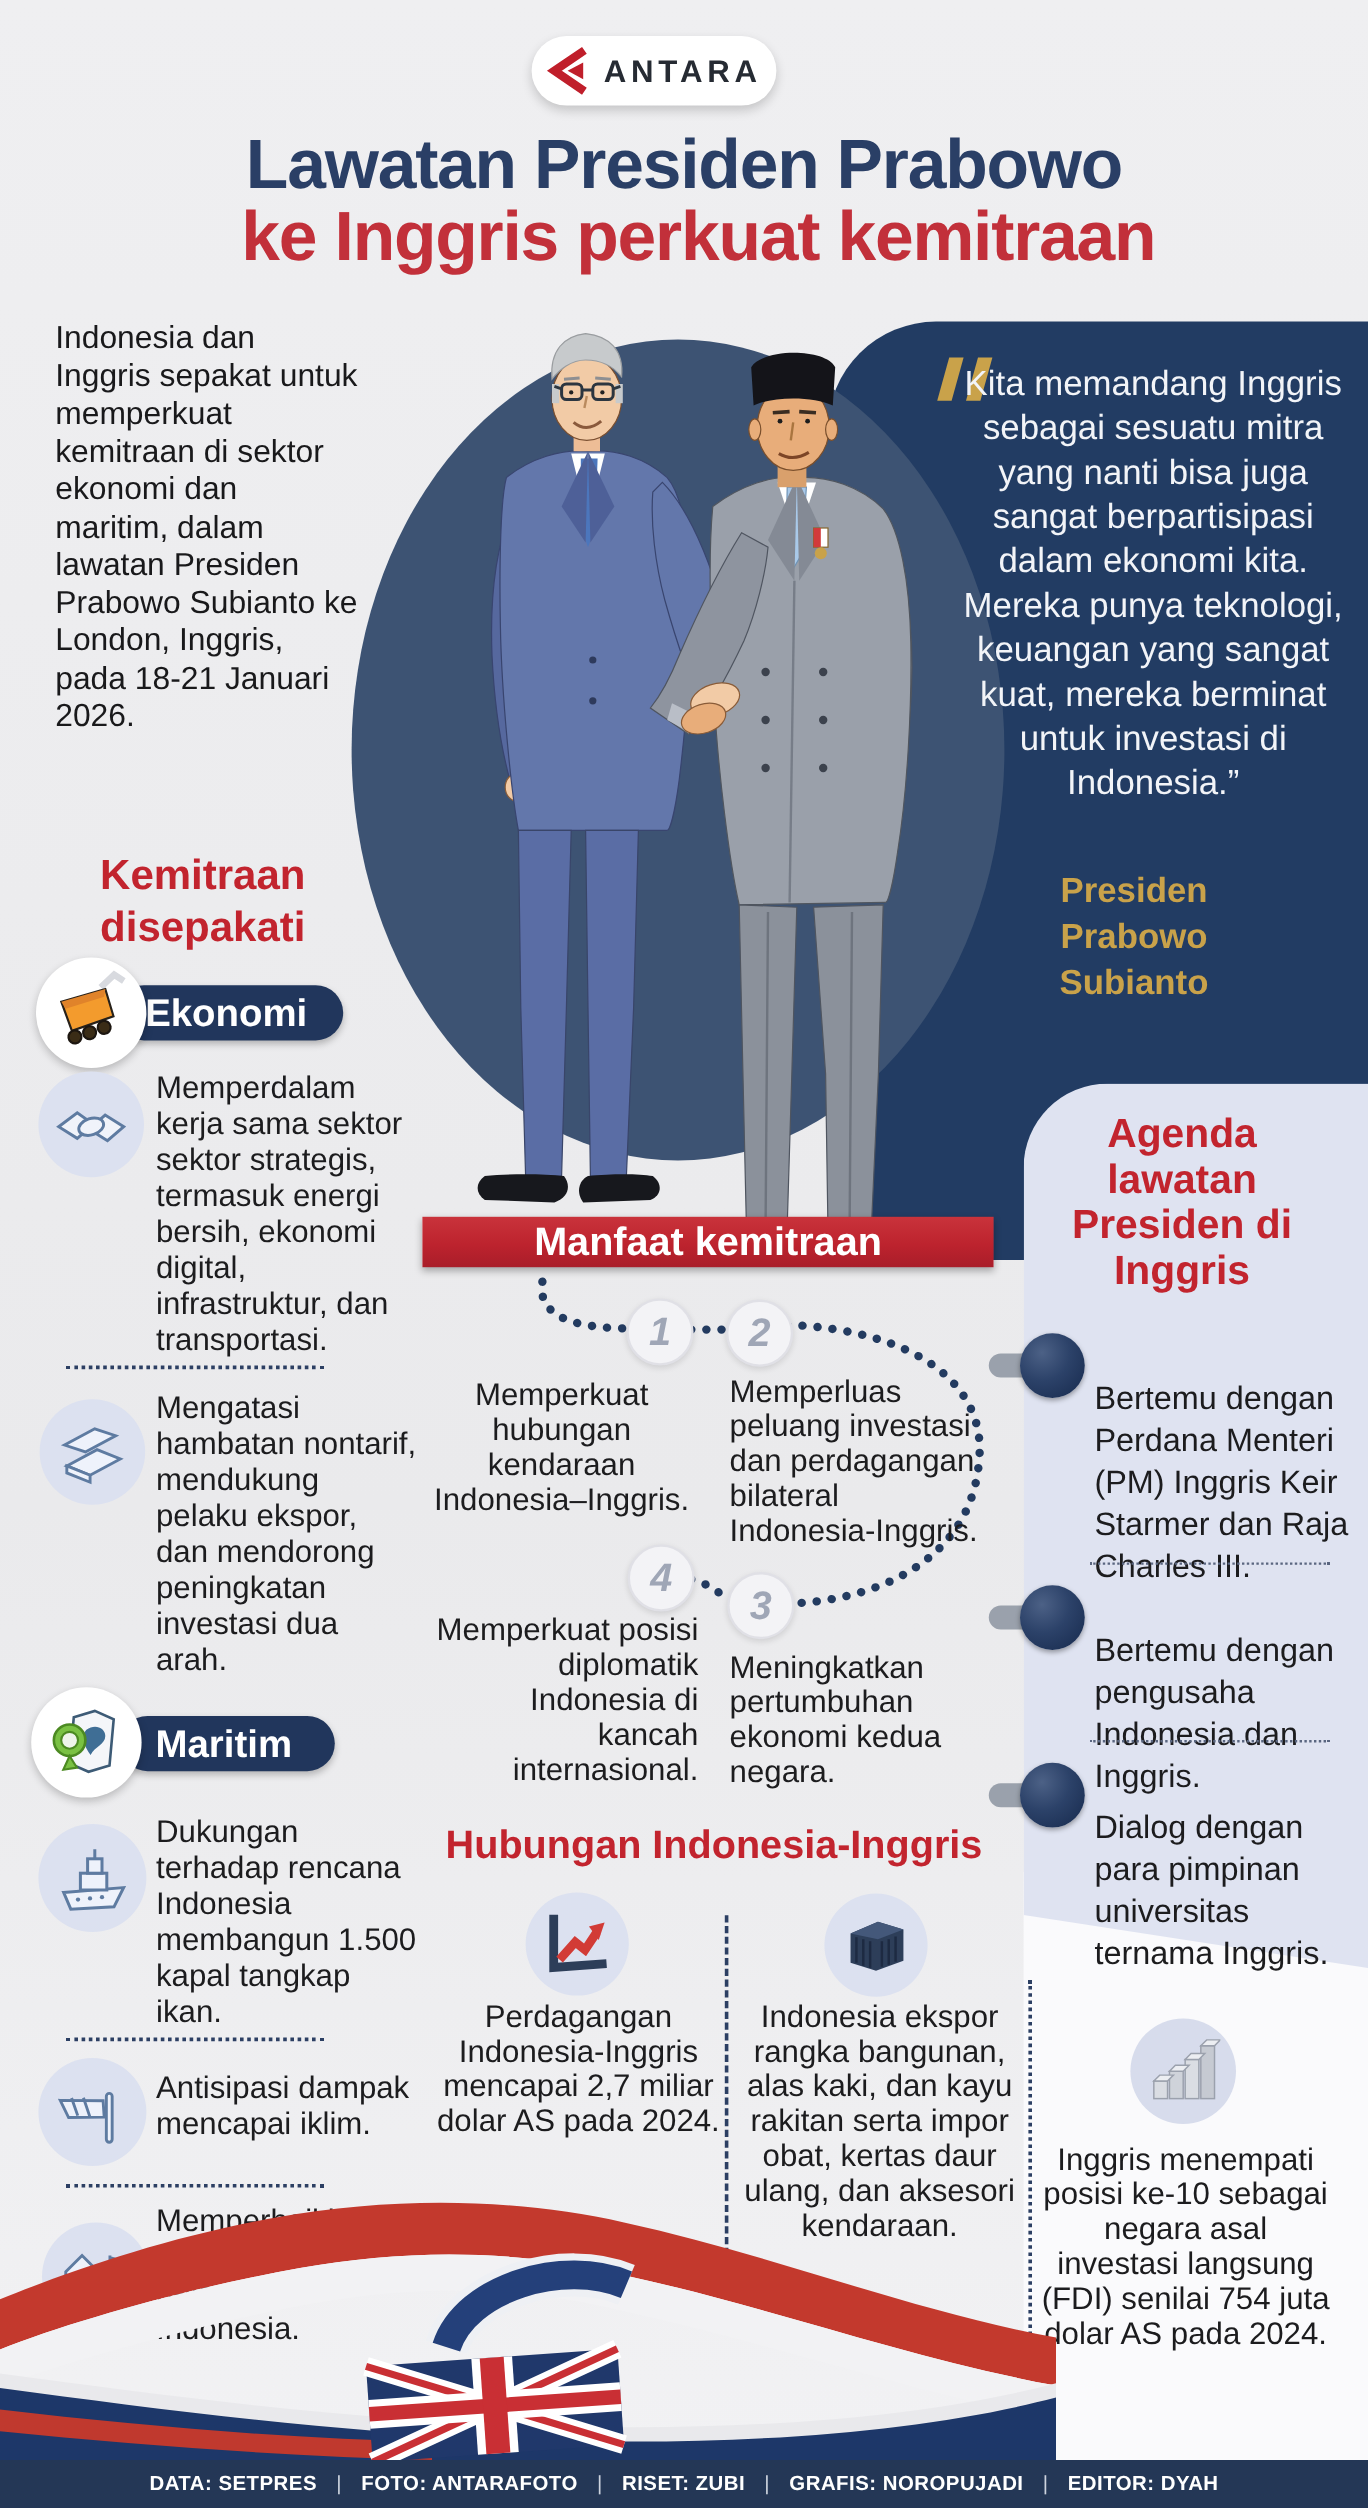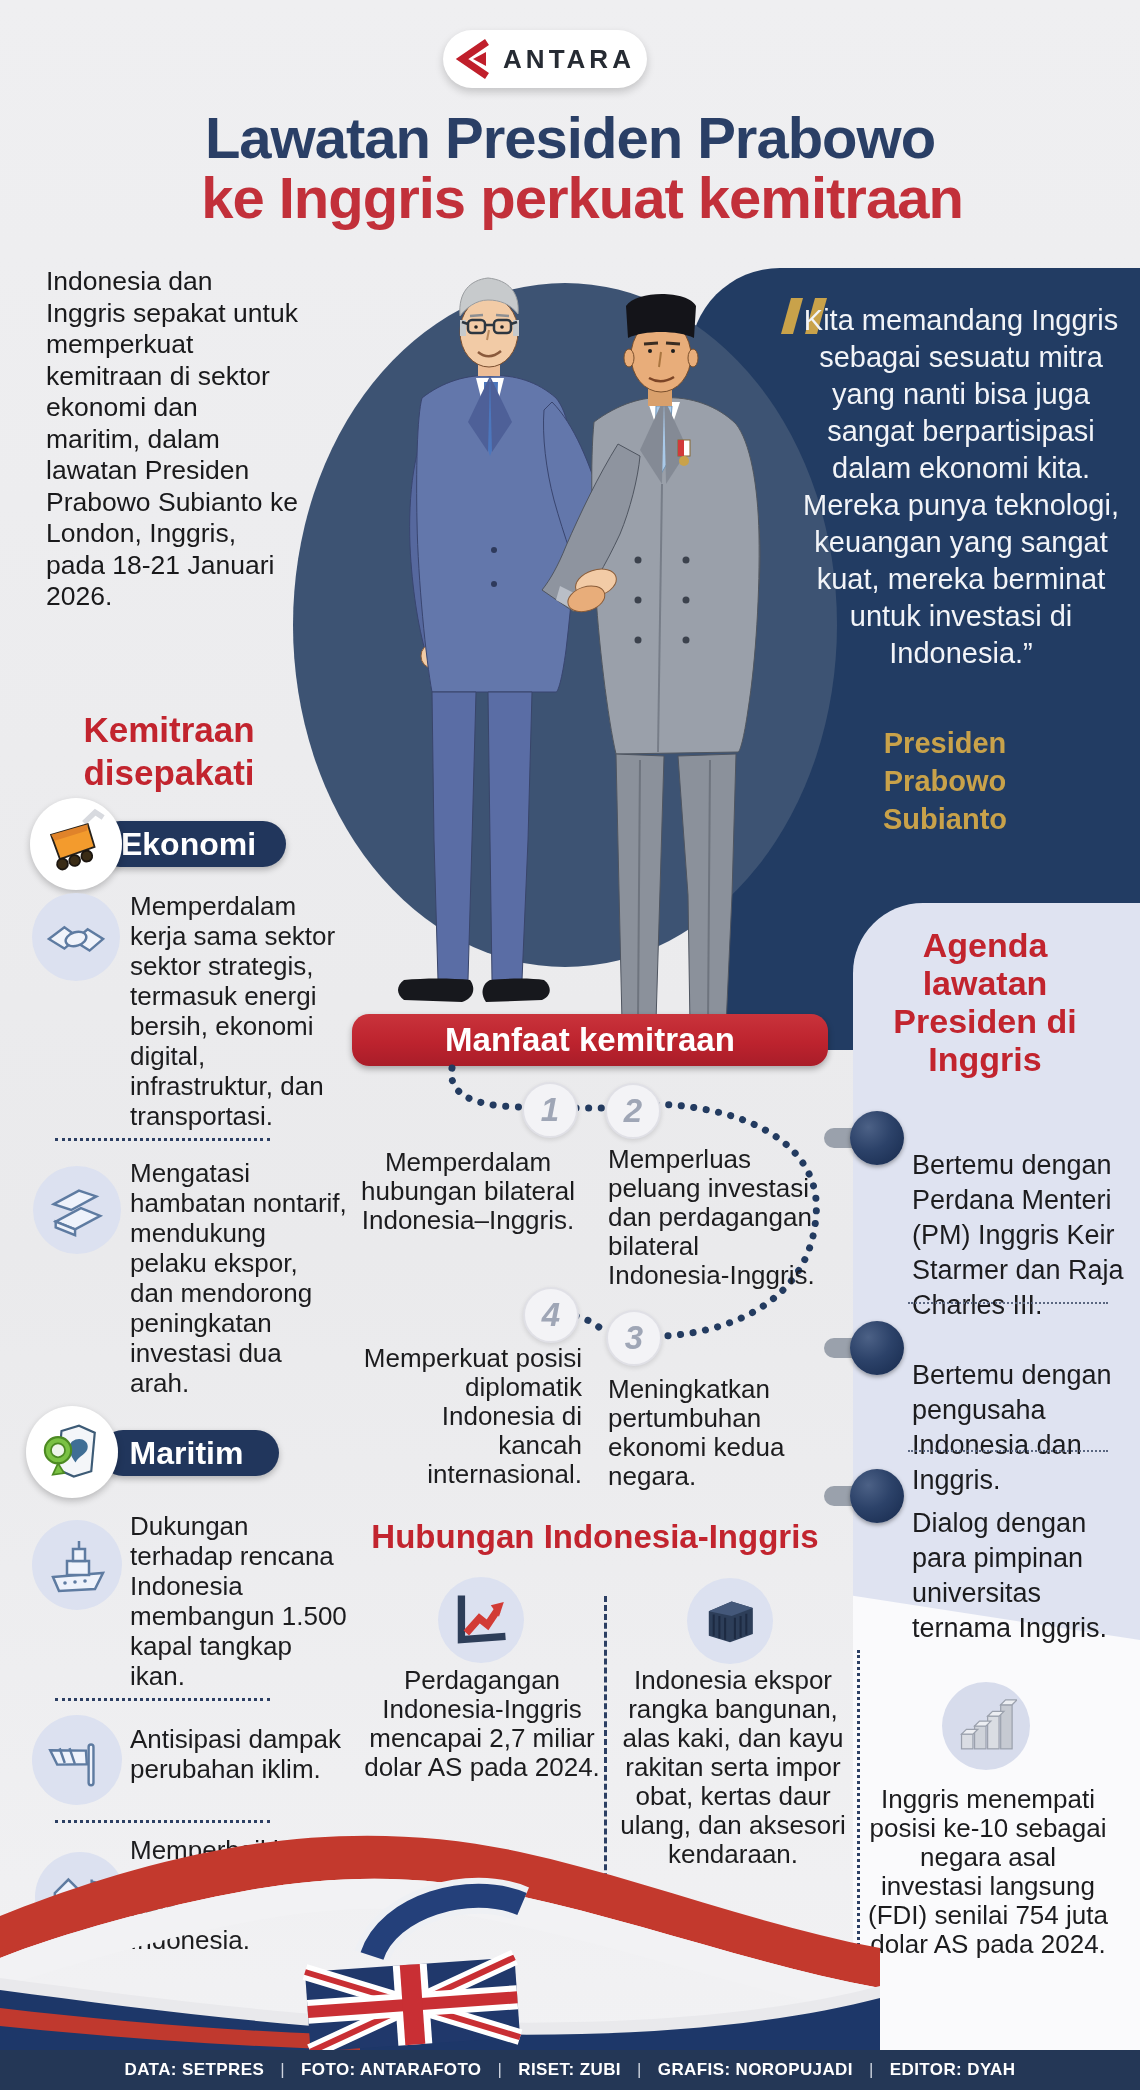--- a/index.html
+++ b/index.html
@@ -31,21 +31,21 @@
   
   .kemitraan-h{left:38px;top:708px;width:262px;font-size:35px;line-height:43px;font-weight:bold;color:#c2242e;text-align:center;}
   .badge{height:46px;background:#21365c;border-radius:24px;display:flex;align-items:center;justify-content:center;
          color:#fff;font-size:32px;font-weight:bold;box-shadow:0 3px 6px rgba(0,0,0,.25);}
   .icon-circle{border-radius:50%;background:#dce1f0;display:flex;align-items:center;justify-content:center;}
   .white-circle{border-radius:50%;background:#ffffff;box-shadow:0 3px 7px rgba(0,0,0,.22);display:flex;align-items:center;justify-content:center;}
   .side-text{font-size:26px;line-height:30px;color:#1c1c1e;}
   .dot-div{border-top:3px dotted #2c3f63;height:0;}
 
   
-  .banner{left:352px;top:1014px;width:476px;height:52px;border-radius:17px;
+  .banner{left:352px;top:1014px;width:476px;height:42px;border-radius:0;
           background:linear-gradient(180deg,#c9333b 0%,#bd232e 55%,#a91d29 100%);
           display:flex;align-items:center;justify-content:center;color:#fff;font-size:33px;font-weight:bold;
           box-shadow:0 3px 6px rgba(0,0,0,.3);}
   .num-circle{width:52px;height:52px;border-radius:50%;background:#f3f3f6;border:2px solid #e0e0e6;
               box-shadow:0 2px 5px rgba(0,0,0,.12);display:flex;align-items:center;justify-content:center;
               font-size:33px;font-weight:bold;font-style:italic;color:#9fa6b6;}
   .manfaat-t{font-size:26px;line-height:29px;color:#1c1c1e;}
 
   .hubungan-h{left:340px;top:1518px;width:510px;font-size:33px;font-weight:bold;color:#c2242e;text-align:center;}
   .fact-t{font-size:26px;line-height:29px;color:#1c1c1e;text-align:center;}
@@ -250,21 +250,21 @@
 
   <div class="abs icon-circle" style="left:32px;top:1715px;width:90px;height:90px;">
     <svg width="62" height="62" viewBox="0 0 64 64">
       <g fill="#eef2fb" stroke="#5e7ba1" stroke-width="2.5">
         <path d="M6,18 L42,26 L40,40 L10,34 Z" transform="rotate(-12 24 28)"></path>
         <path d="M16,18 L18,34 M26,20 L28,37" transform="rotate(-12 24 28)" fill="none"></path>
         <rect x="44" y="16" width="5" height="42" rx="2.5"></rect>
       </g>
     </svg>
   </div>
-  <div class="abs side-text" style="left:130px;top:1724px;width:222px;">Antisipasi dampak perubahan iklim.</div>
+  <div class="abs side-text" style="left:130px;top:1724px;width:222px;">Antisipasi dampak mencapai iklim.</div>
 
   <div class="abs dot-div" style="left:55px;top:1820px;width:215px;"></div>
 
   <div class="abs icon-circle" style="left:35px;top:1852px;width:90px;height:90px;">
     <svg width="62" height="62" viewBox="0 0 64 64">
       <g fill="#eef2fb" stroke="#5e7ba1" stroke-width="2.5">
         <path d="M6,28 L20,14 L34,28 L34,48 L6,48 Z"></path>
         <rect x="22" y="36" width="8" height="12"></rect>
         <path d="M44,14 L44,40 M44,16 C56,18 58,28 56,36 L44,36"></path>
         <path d="M36,44 L60,42 L54,52 L40,53 Z"></path>
@@ -284,21 +284,21 @@
     </g>
     <circle cx="505" cy="77" r="7" fill="#c3c7d2"></circle>
     <circle cx="505" cy="434" r="7" fill="#c3c7d2"></circle>
   </svg>
 
   <div class="abs num-circle" style="left:522px;top:1082px;">1</div>
   <div class="abs num-circle" style="left:605px;top:1083px;">2</div>
   <div class="abs num-circle" style="left:523px;top:1287px;">4</div>
   <div class="abs num-circle" style="left:606px;top:1310px;">3</div>
 
-  <div class="abs manfaat-t center" style="left:352px;top:1148px;width:232px;">Memperdalam hubungan bilateral Indonesia–Inggris.</div>
+  <div class="abs manfaat-t center" style="left:352px;top:1148px;width:232px;">Memperkuat hubungan kendaraan Indonesia–Inggris.</div>
   <div class="abs manfaat-t" style="left:608px;top:1145px;width:212px;">Memperluas peluang investasi dan perdagangan bilateral Indonesia-Inggris.</div>
   <div class="abs manfaat-t right" style="left:352px;top:1344px;width:230px;">Memperkuat posisi diplomatik Indonesia di kancah internasional.</div>
   <div class="abs manfaat-t" style="left:608px;top:1375px;width:212px;">Meningkatkan pertumbuhan ekonomi kedua negara.</div>
 
   <div class="abs hubungan-h">Hubungan Indonesia-Inggris</div>
 
   <div class="abs icon-circle" style="left:438px;top:1577px;width:86px;height:86px;">
     <svg width="62" height="62" viewBox="0 0 76 76">
       <path d="M14,8 L14,62 L68,58" fill="none" stroke="#2d3e59" stroke-width="9"></path>
       <path d="M20,54 L36,36 L46,44 L58,26" fill="none" stroke="#d23b36" stroke-width="9"></path>

